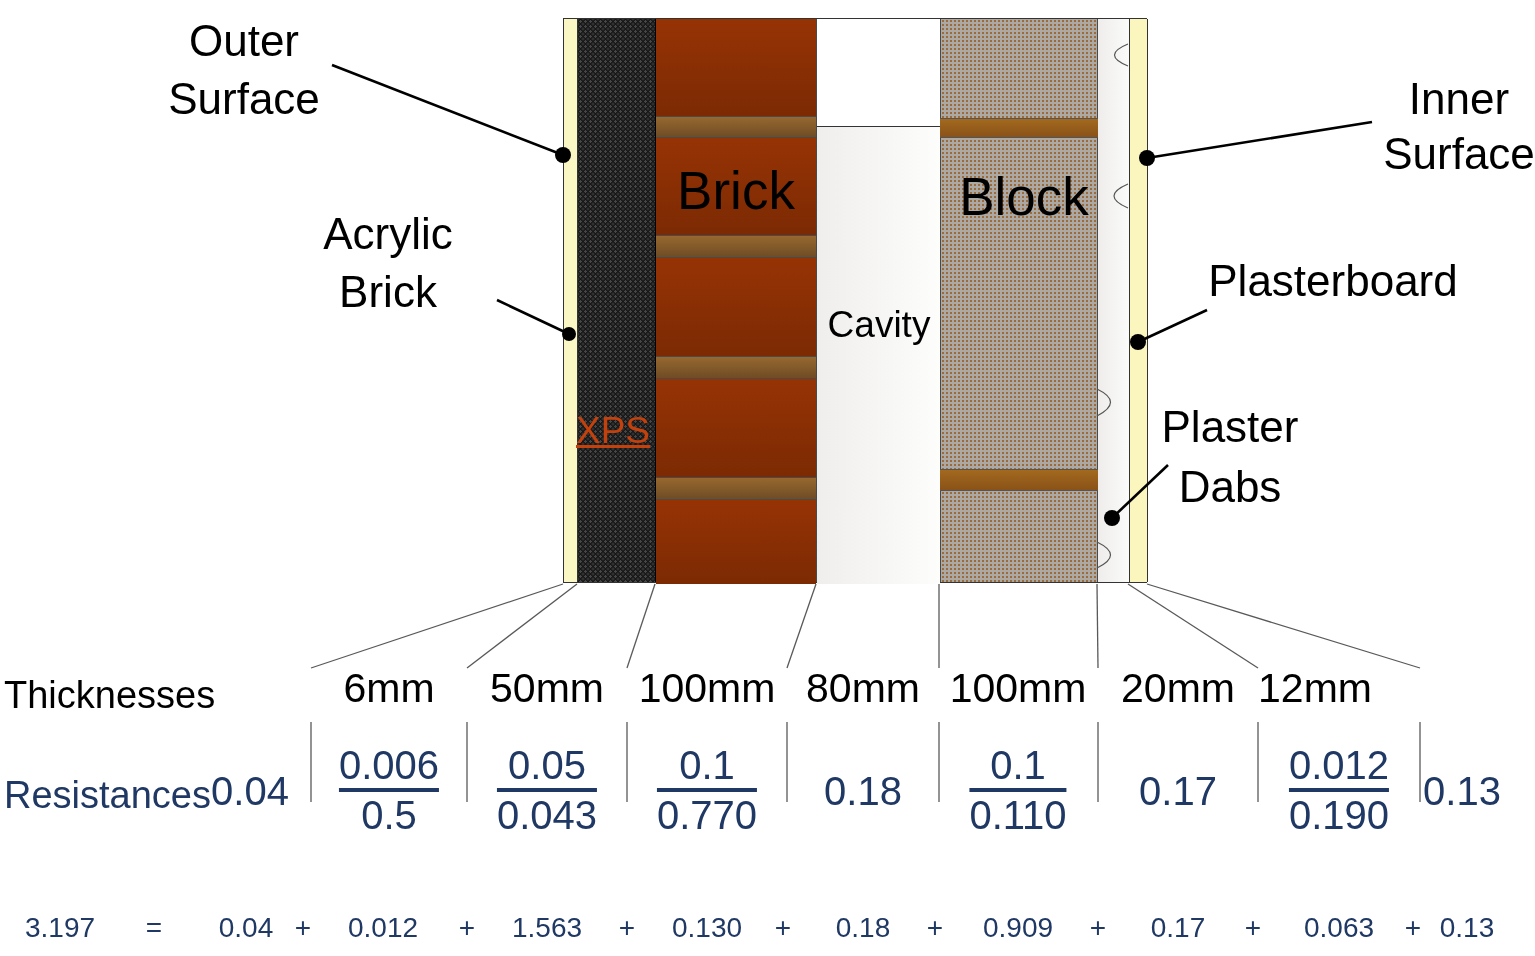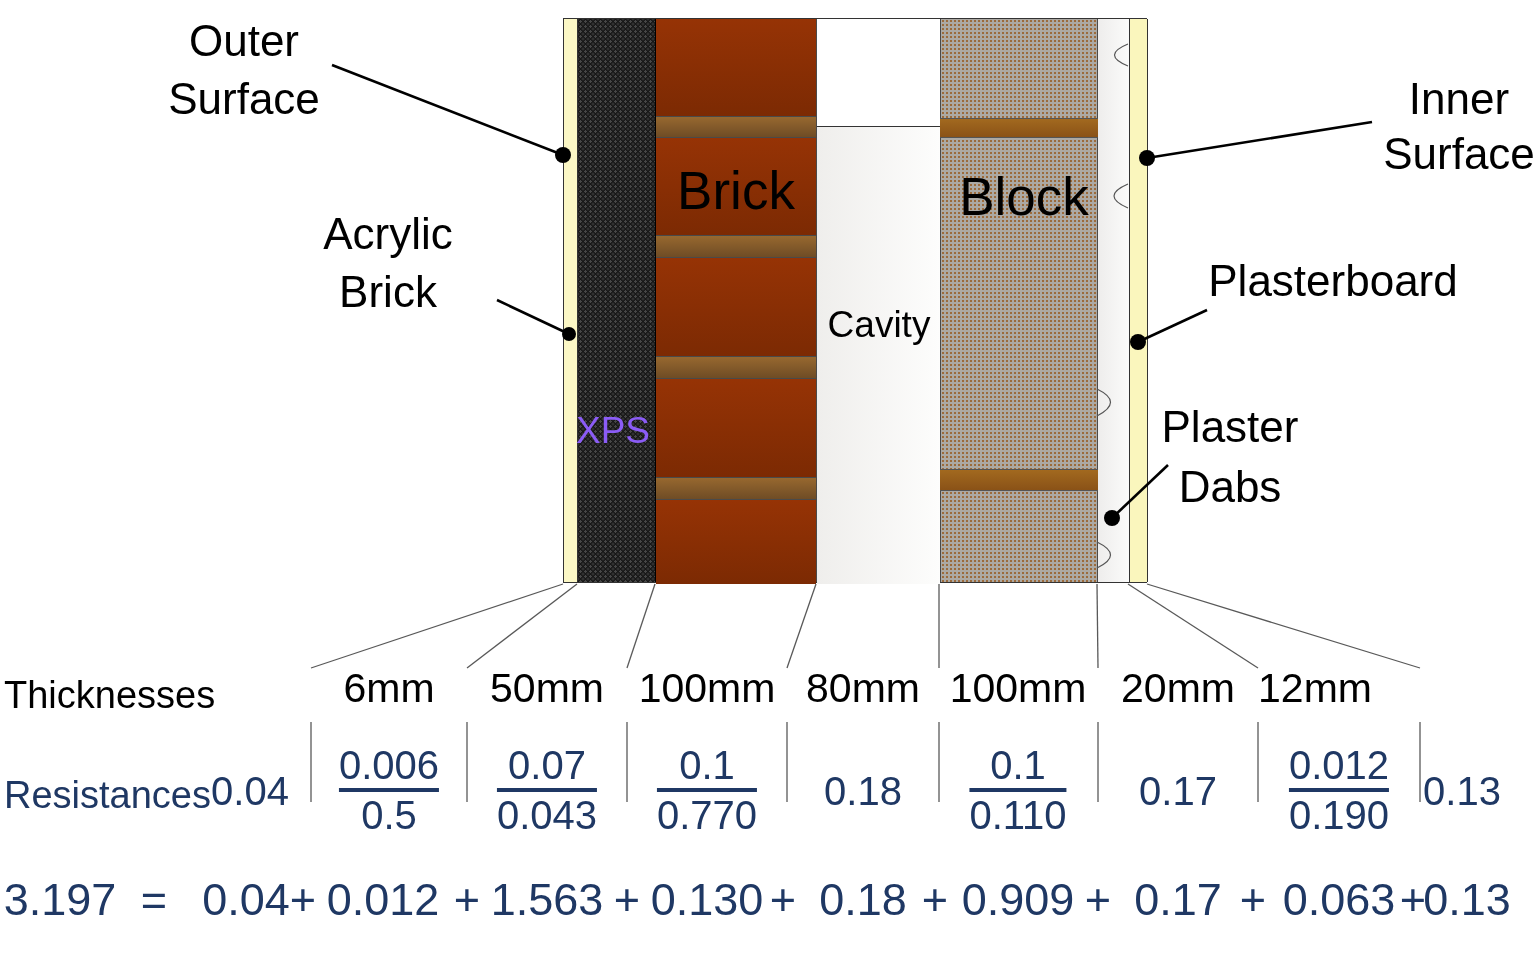--- a/index.html
+++ b/index.html
@@ -30,29 +30,29 @@
     background-image:radial-gradient(circle,#9b6b3c 0.9px,transparent 1.15px);
     background-size:4px 4px;
   }
   .block .bband{position:absolute;left:-1px;right:-1px;background:linear-gradient(180deg,var(--block-band-top,#A2691F),var(--block-band-bottom,#8A5217));border-top:1px solid #555;border-bottom:1px solid #555;}
   .dabs{left:534px;width:31px;background:linear-gradient(90deg,#eeedec,#fbfbfa);}
   .pboard{left:565px;width:19px;background:var(--plasterboard-yellow,#FAF6BD);border-left:1px solid #333;border-right:1px solid #333;}
   
   .annot{position:absolute;transform:translateX(-50%);text-align:center;font-size:44px;line-height:58px;color:#000;white-space:nowrap;}
   .layer-label{position:absolute;transform:translateX(-50%);font-size:53px;color:#000;white-space:nowrap;}
   .layer-label.small{font-size:37px;}
-  .layer-label.white{color:#8b5cf6;}
+  .layer-label.white{color:#c2410c;text-decoration:underline;}
   .row-label{position:absolute;font-size:38px;color:#000;white-space:nowrap;}
   .row-label.navy{color:var(--navy,#1F3864);}
   .thick{position:absolute;top:667px;transform:translateX(-50%);font-size:41px;line-height:42px;color:#000;white-space:nowrap;}
   .rval{position:absolute;top:771px;transform:translateX(-50%);font-size:40px;line-height:40px;color:var(--navy,#1F3864);white-space:nowrap;}
   .frac{position:absolute;top:745px;transform:translateX(-50%);display:flex;flex-direction:column;align-items:center;padding:0 9px;color:var(--navy,#1F3864);}
   .frac .num,.frac .den{font-size:40px;line-height:40px;white-space:nowrap;}
   .frac .bar{align-self:stretch;height:4px;background:var(--navy,#1F3864);margin:3px 0;}
-  .sumtok{position:absolute;top:880px;transform:translateX(-50%);font-size:45px;line-height:40px;color:var(--navy,#1F3864);white-space:nowrap;}
+  .sumtok{position:absolute;top:908px;transform:translateX(-50%);font-size:28px;line-height:40px;color:var(--navy,#1F3864);white-space:nowrap;}
   
   #overlay{position:absolute;left:0;top:0;pointer-events:none;}
 </style>
 </head>
 <body>
 
 <div id="canvas">
 
   <div class="wall">
     <div class="layer render"></div>
@@ -166,21 +166,21 @@
 
   <span class="rval" style="left:250px">0.04</span>
 
   <div class="frac" style="left:389px">
     <div class="num">0.006</div>
     <div class="bar"></div>
     <div class="den">0.5</div>
   </div>
 
   <div class="frac" style="left:547px">
-    <div class="num">0.07</div>
+    <div class="num">0.05</div>
     <div class="bar"></div>
     <div class="den">0.043</div>
   </div>
 
   <div class="frac" style="left:707px">
     <div class="num">0.1</div>
     <div class="bar"></div>
     <div class="den">0.770</div>
   </div>
 

